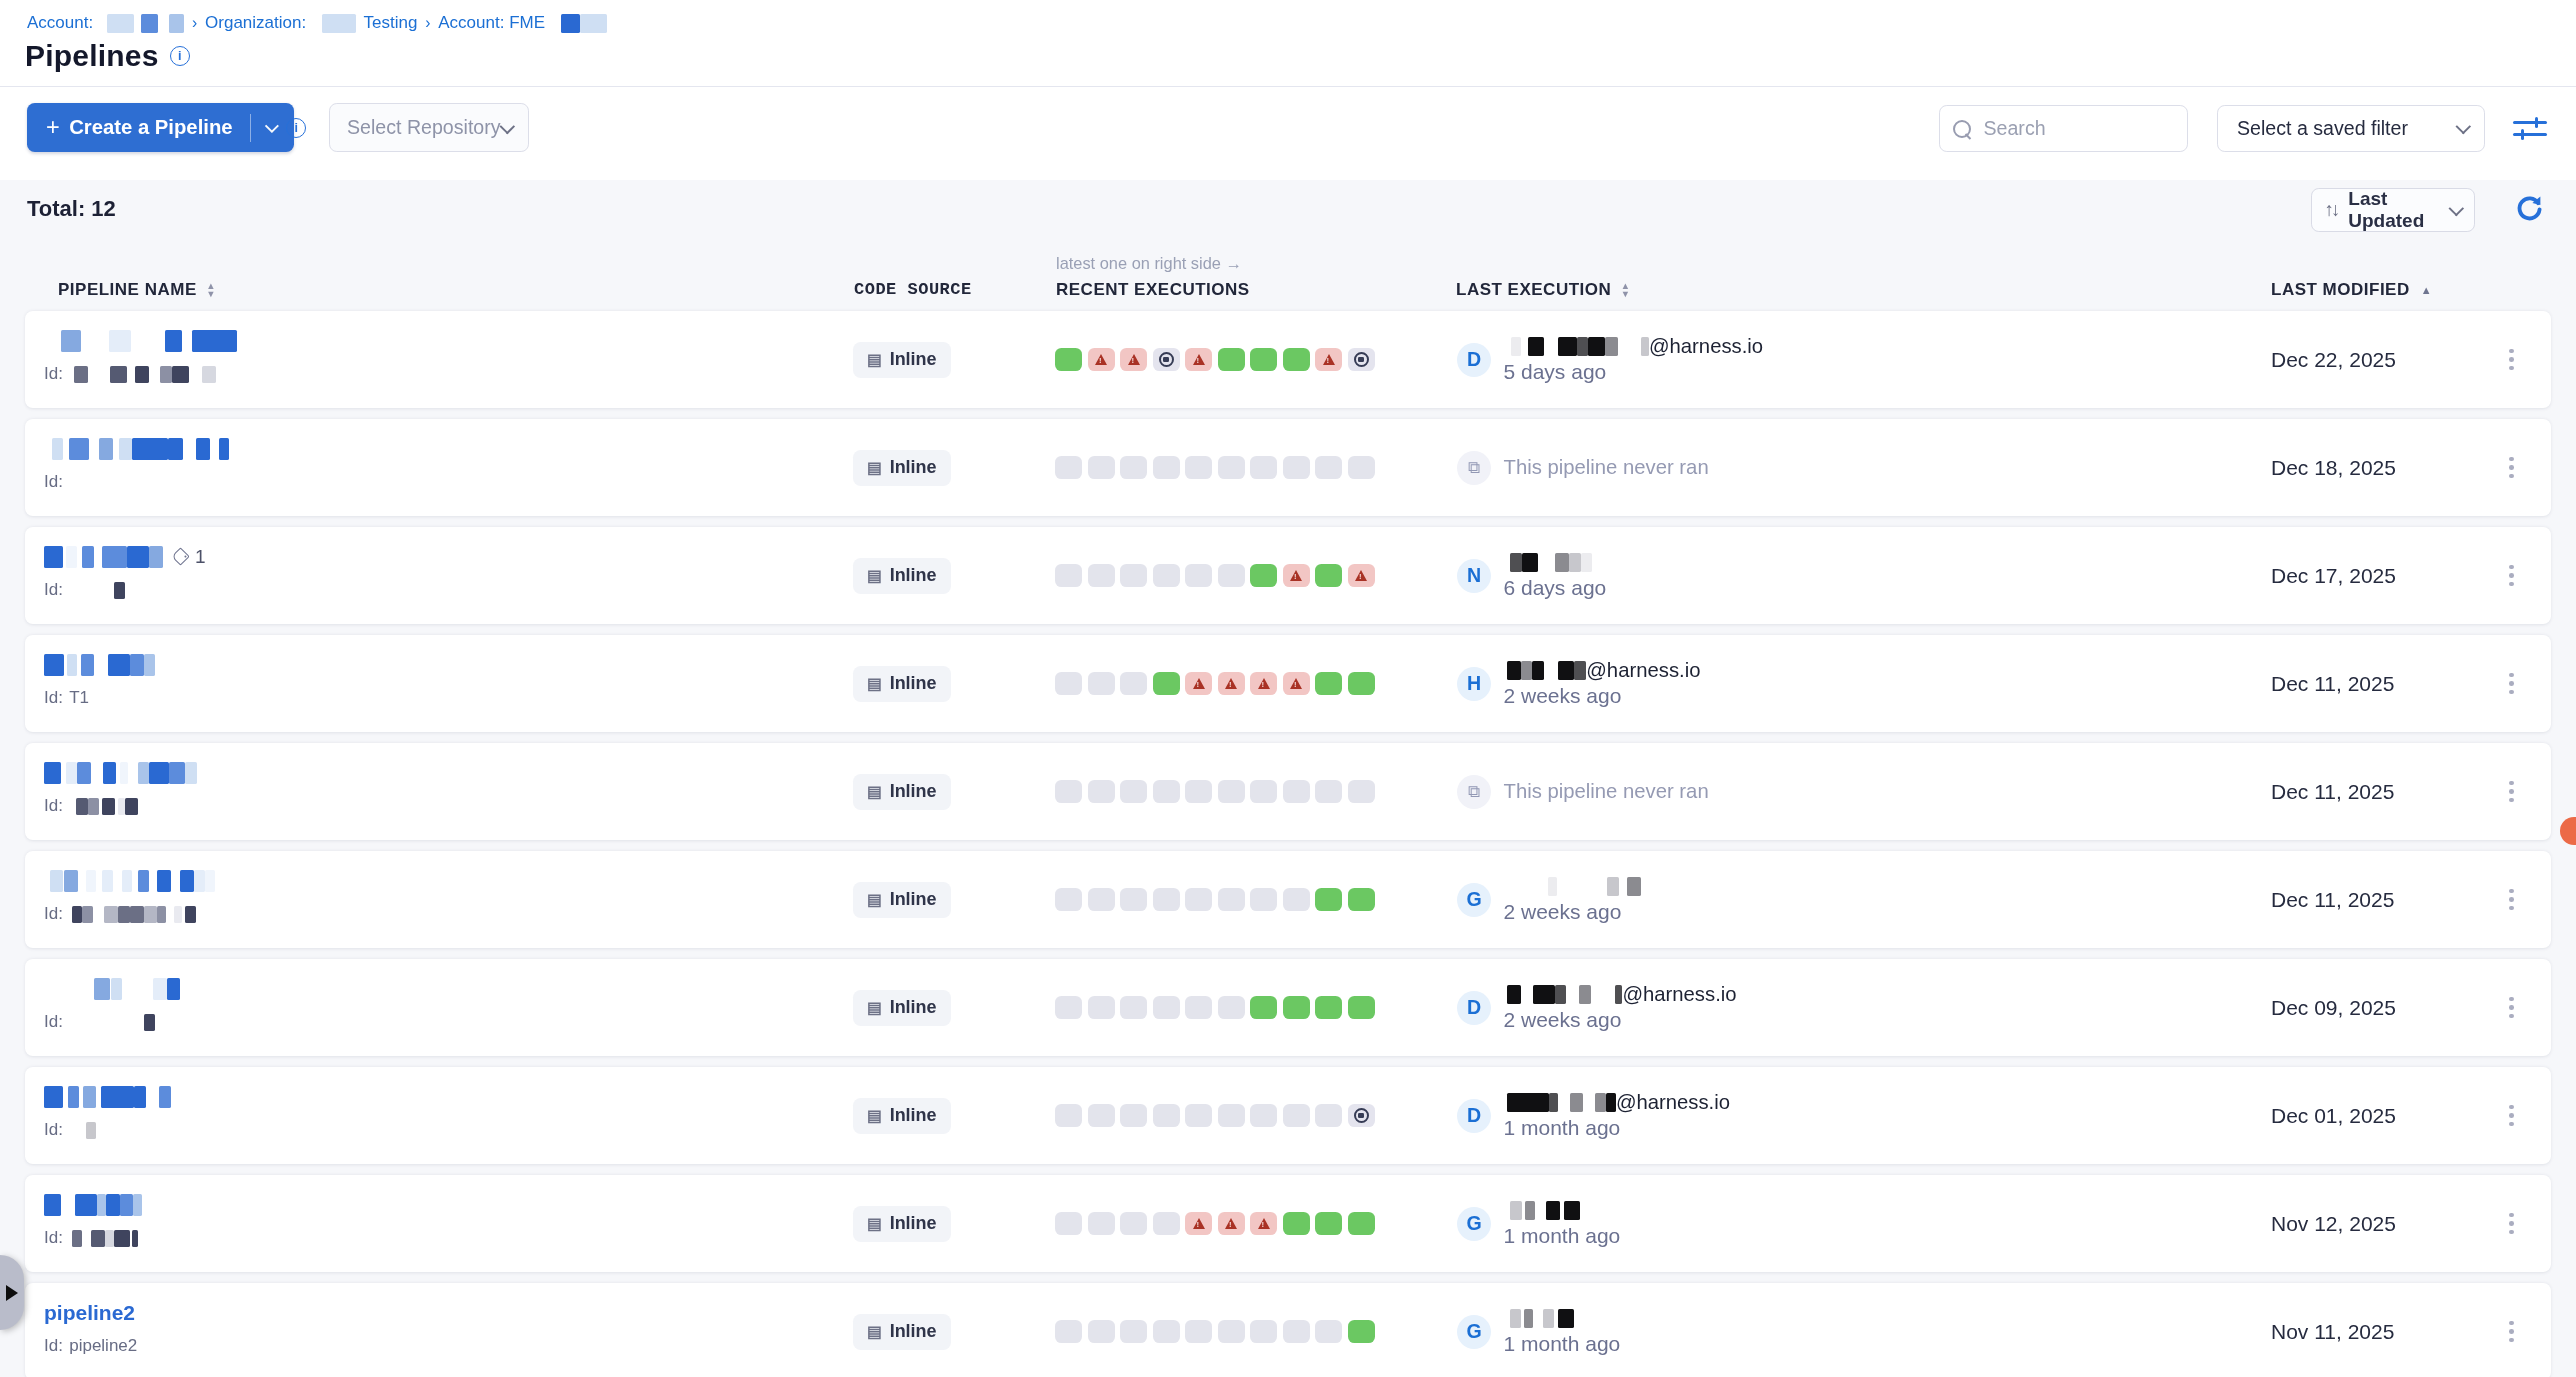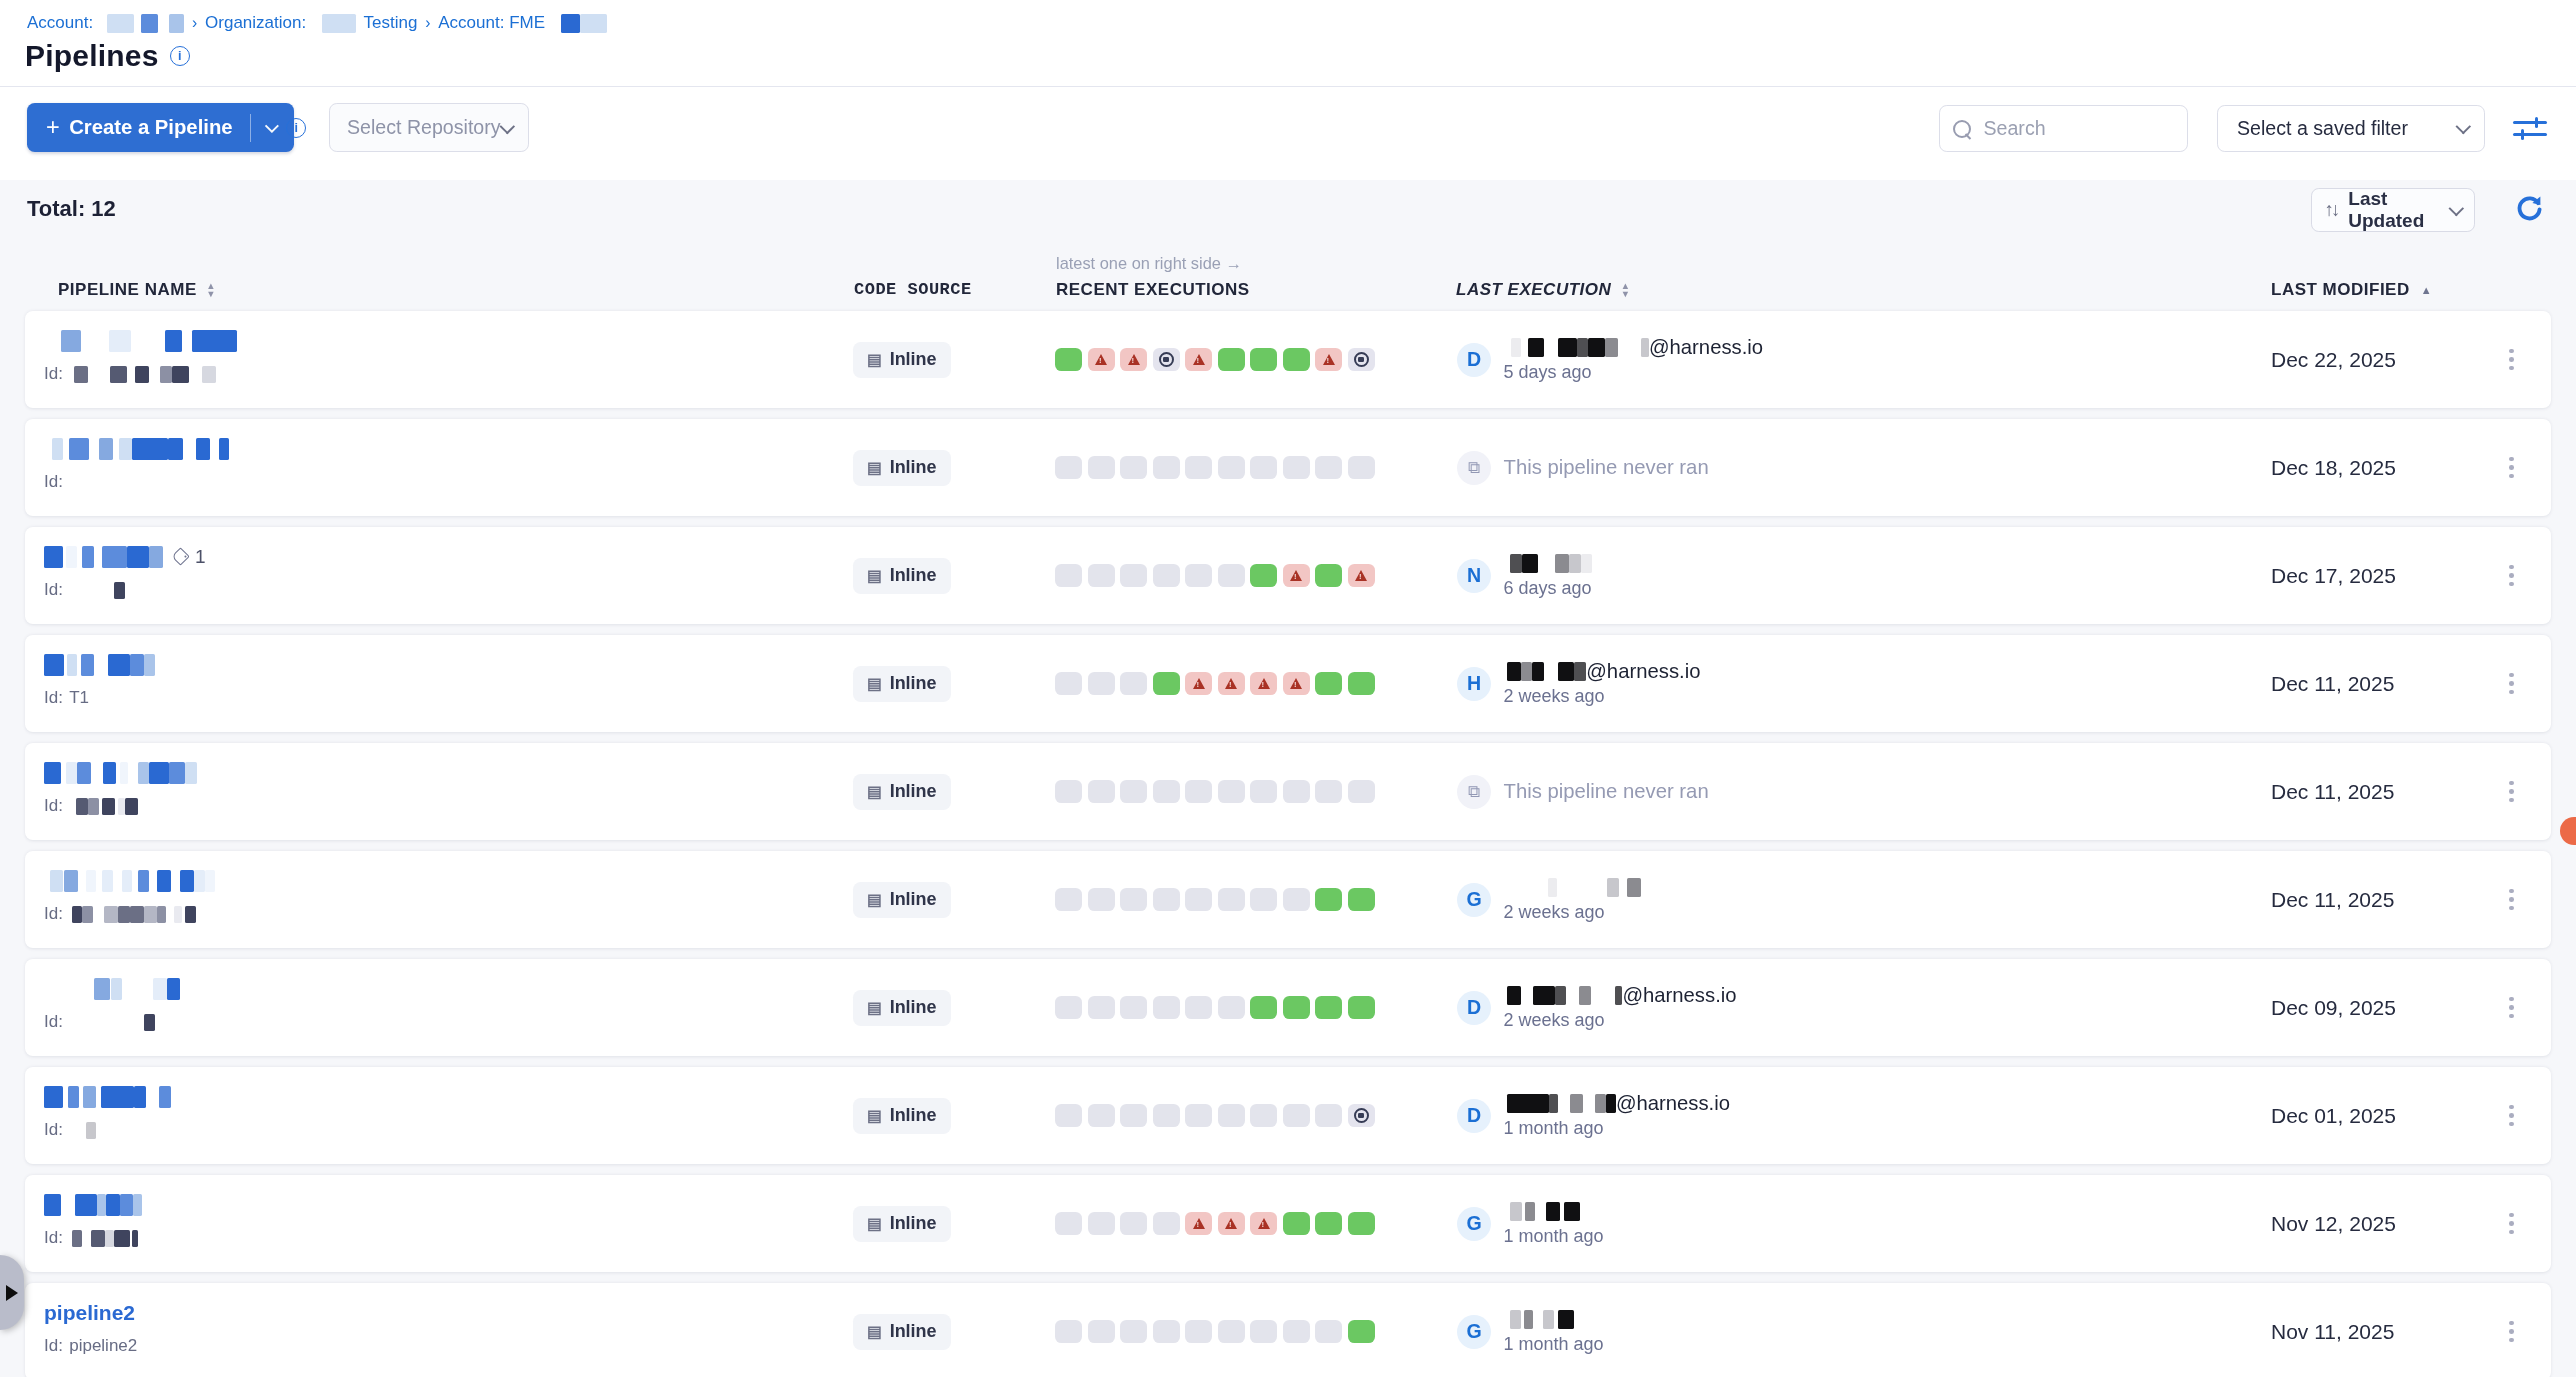--- a/index.html
+++ b/index.html
@@ -81,21 +81,21 @@
   .ex-a{background:#e4e4ee;}
   .tri{position:relative;width:0;height:0;border-left:6.3px solid transparent;border-right:6.3px solid transparent;border-bottom:11.7px solid #a93225;}
   .tri::after{content:"!";position:absolute;left:-2px;top:2.3px;font-size:7.8px;font-weight:700;color:#f4dad8;}
   .stopc{width:15px;height:15px;border:2px solid #363c55;border-radius:50%;display:flex;align-items:center;justify-content:center;box-sizing:border-box;}
   .stopc::after{content:"";width:5.5px;height:5.5px;background:#363c55;border-radius:1.2px;}
   .c-last{position:absolute;left:1432px;top:0;height:100%;display:flex;align-items:center;gap:12.5px;}
   .av{width:34px;height:34px;border-radius:50%;background:#e6f1fc;color:#1b6fd4;font-size:19.6px;font-weight:600;display:flex;align-items:center;justify-content:center;flex:none;}
   .av.never{background:#f1f2f8;color:#9298b4;font-size:17px;font-weight:400;}
   .av.never::after{content:"⧉";}
   .last-top{height:22px;display:flex;align-items:center;font-size:20.3px;color:#1d2233;}
-  .last-time{margin-top:3px;font-size:18px;color:#6b7190;}
+  .last-time{margin-top:3px;font-size:21px;color:#6b7190;}
   .never-txt{font-size:20.3px;color:#959ab3;}
   .c-mod{position:absolute;left:2246px;top:0;height:100%;display:flex;align-items:center;font-size:21px;color:#262b3f;}
   .kebab{position:absolute;left:2471px;top:0;height:100%;display:flex;flex-direction:column;align-items:center;justify-content:center;gap:3.9px;width:31px;cursor:pointer;}
   .kebab i{width:4.7px;height:4.7px;border-radius:50%;background:#aaadc0;}
   
   .drawer{position:absolute;left:0;top:1255px;width:23.5px;height:75px;background:#b9bcca;border-radius:0 38px 38px 0;box-shadow:1.6px 1.6px 6.3px rgba(0,0,0,.25);display:flex;align-items:center;cursor:pointer;}
   .drawer::after{content:"";margin-left:5.5px;width:0;height:0;border-top:8.6px solid transparent;border-bottom:8.6px solid transparent;border-left:12.5px solid #0d0d0d;}
   .notif{position:absolute;right:0;top:817px;width:15.7px;height:28px;background:#ec6a47;border-radius:15.7px 0 0 15.7px;}
 </style>
 </head>
@@ -164,21 +164,21 @@
     <span class="th" style="left:43px;margin-left:15px;">
         <span>PIPELINE NAME</span>
         <span class="sortud"></span>
       </span>
     <span class="th" style="left:854px;font-family:Liberation Mono, monospace;">
         <span>CODE SOURCE</span>
       </span>
     <span class="th" style="left:1056px;">
         <span>RECENT EXECUTIONS</span>
       </span>
-    <span class="th" style="left:1456px;font-style:italic;">
+    <span class="th" style="left:1456px;">
         <span>LAST EXECUTION</span>
         <span class="sortud"></span>
       </span>
     <span class="th" style="left:2271px;">
         <span>LAST MODIFIED</span>
         <span class="sortasc"></span>
       </span>
   </div>
 
   <div class="rows" id="rows">

